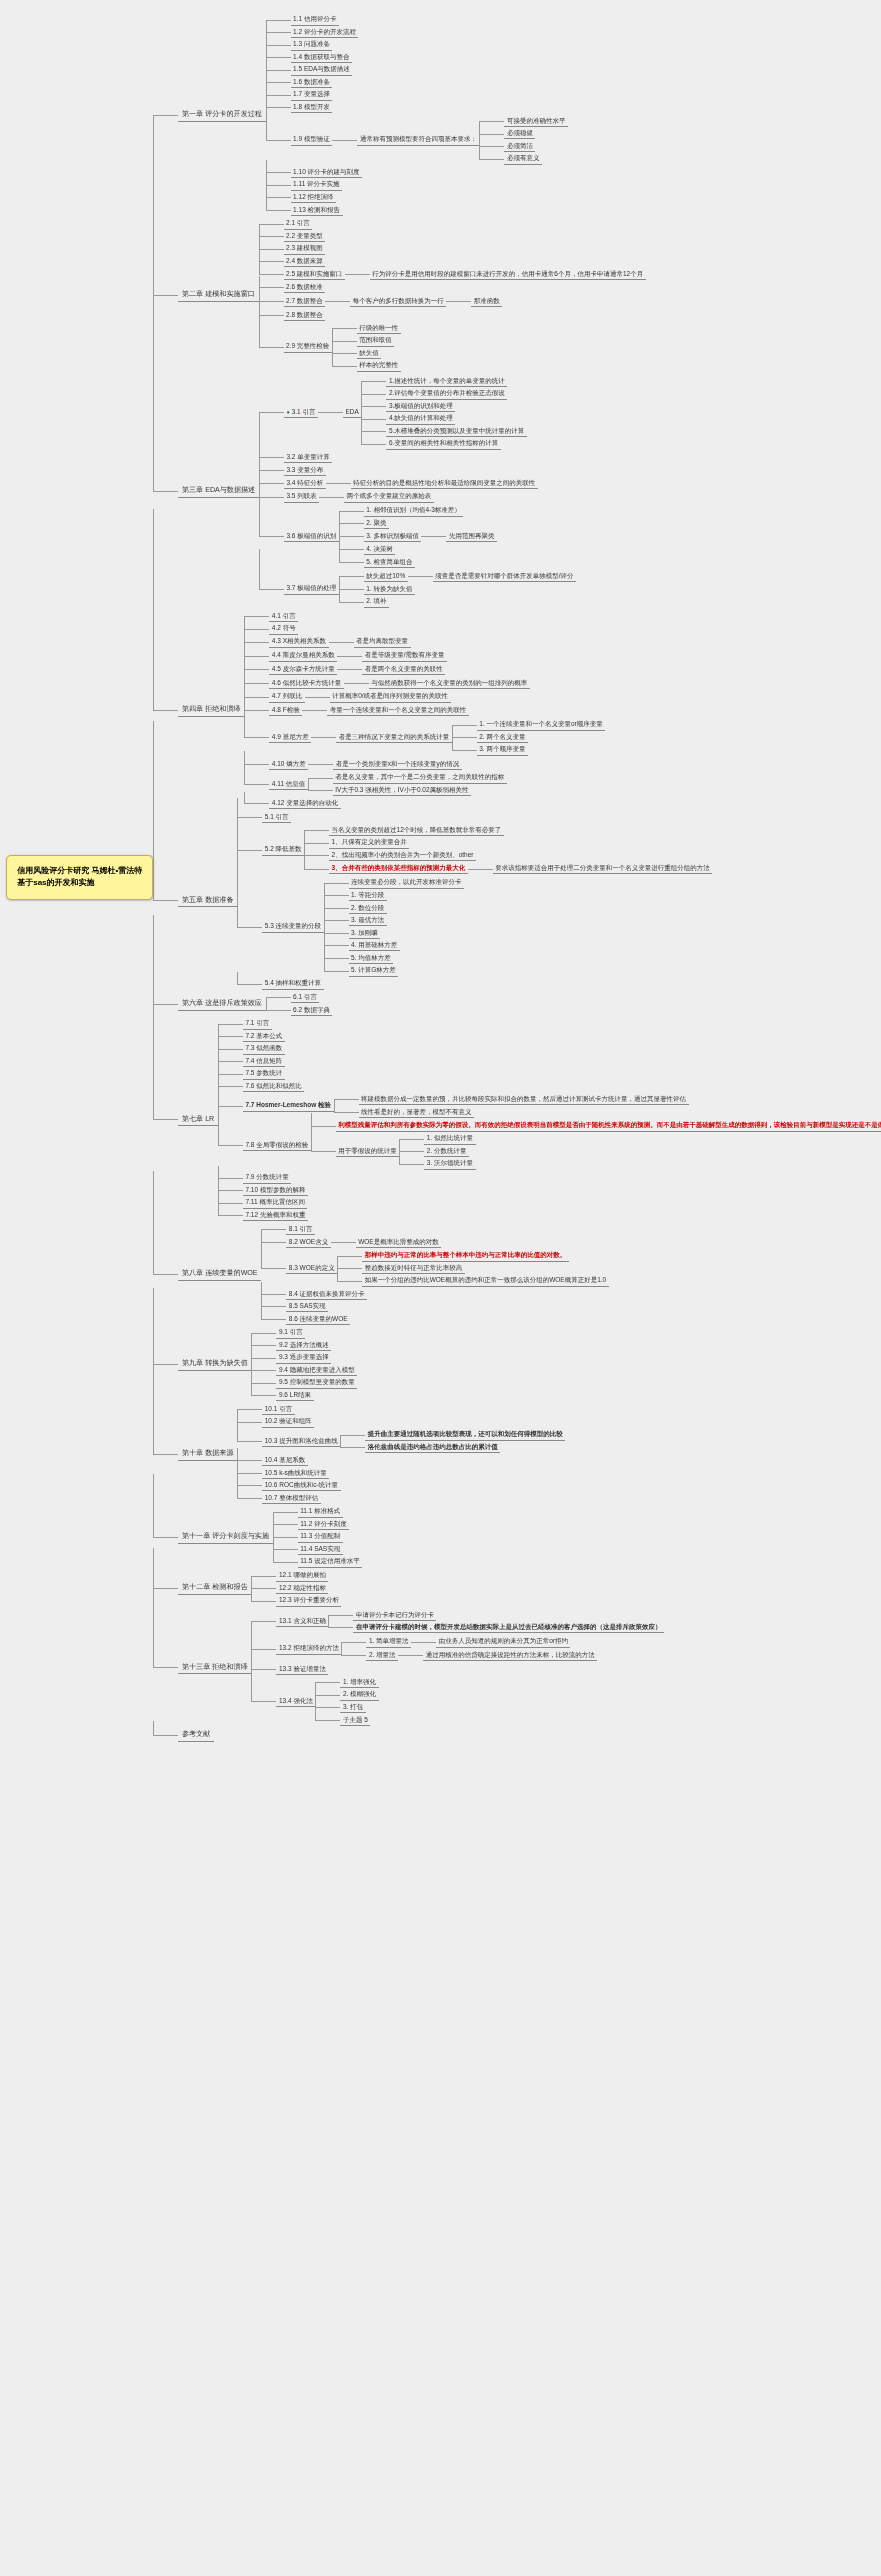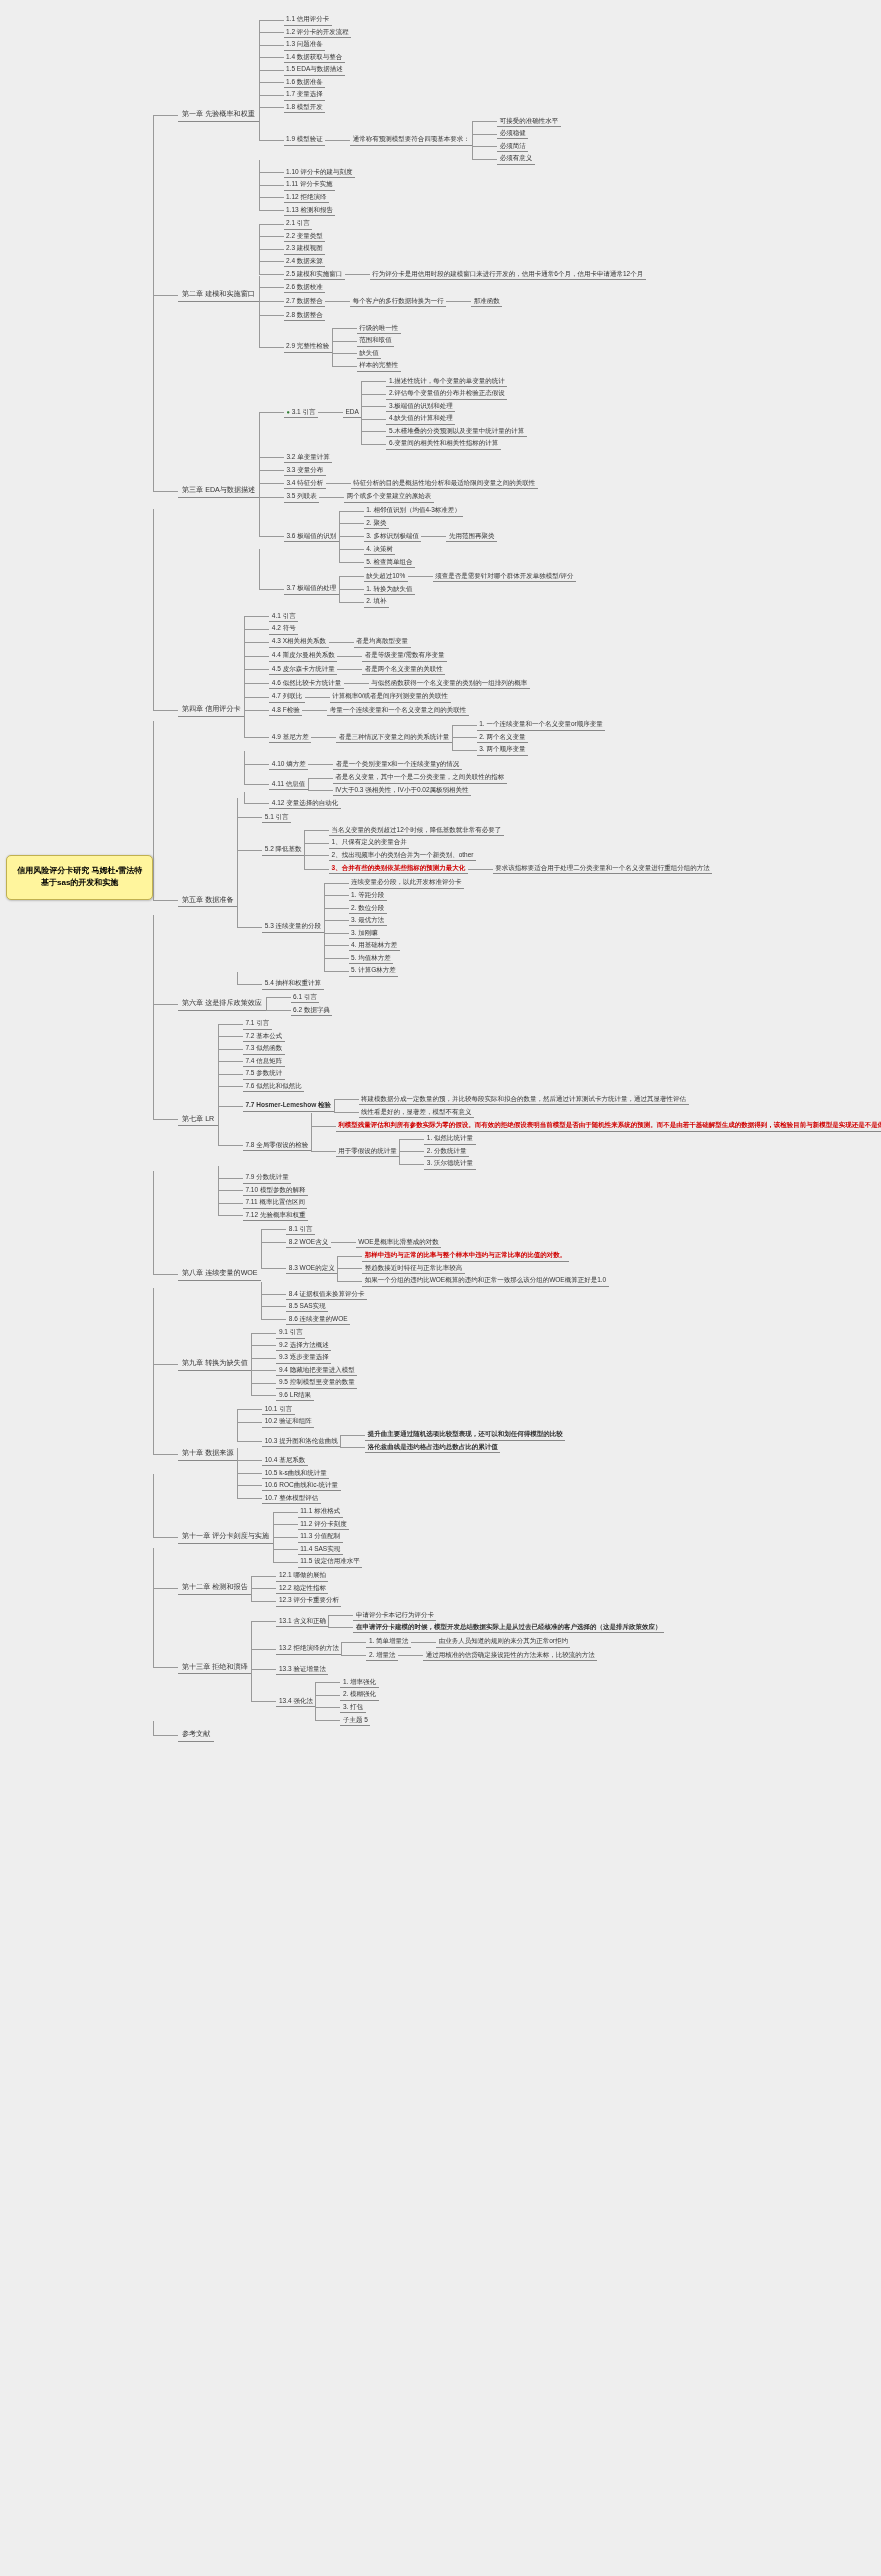--- a/index.html
+++ b/index.html
@@ -23,21 +23,20 @@
     align-items: center;
     position: relative;
   }
   .root {
     background: #fff59d;
     border: 0.6px solid #c0b050;
     border-radius: 5px;
     padding: 8.7px 10px;
     font-size: 8px;
     font-weight: bold;
-    text-align: center;
     color: #000;
     line-height: 1.6;
     max-width: 155px;
     box-shadow: 0.6px 0.6px 1.9px rgba(0,0,0,0.2);
     flex-shrink: 0;
   }
   ul.children {
     list-style: none;
     position: relative;
     padding-left: 25px;
@@ -120,21 +119,21 @@
 
 <div class="mindmap">
   <div class="root-wrap">
     <div class="root">
       <div>信用风险评分卡研究 马姆杜•雷法特</div>
       <div>基于sas的开发和实施</div>
     </div>
     <ul class="children" id="branches">
         <li class="node">
           <div class="hgroup">
-            <div class="label branch">第一章 先验概率和权重</div>
+            <div class="label branch">第一章 评分卡的开发过程</div>
           </div>
           <ul class="children">
             <li class="node">
               <div class="hgroup">
                 <div class="label">1.1 信用评分卡</div>
               </div>
             </li>
             <li class="node">
               <div class="hgroup">
                 <div class="label">1.2 评分卡的开发流程</div>
@@ -469,21 +468,21 @@
                   <div class="hgroup">
                     <div class="label">2. 填补</div>
                   </div>
                 </li>
               </ul>
             </li>
           </ul>
         </li>
         <li class="node">
           <div class="hgroup">
-            <div class="label branch">第四章 信用评分卡</div>
+            <div class="label branch">第四章 拒绝和演绎</div>
           </div>
           <ul class="children">
             <li class="node">
               <div class="hgroup">
                 <div class="label">4.1 引言</div>
               </div>
             </li>
             <li class="node">
               <div class="hgroup">
                 <div class="label">4.2 符号</div>

